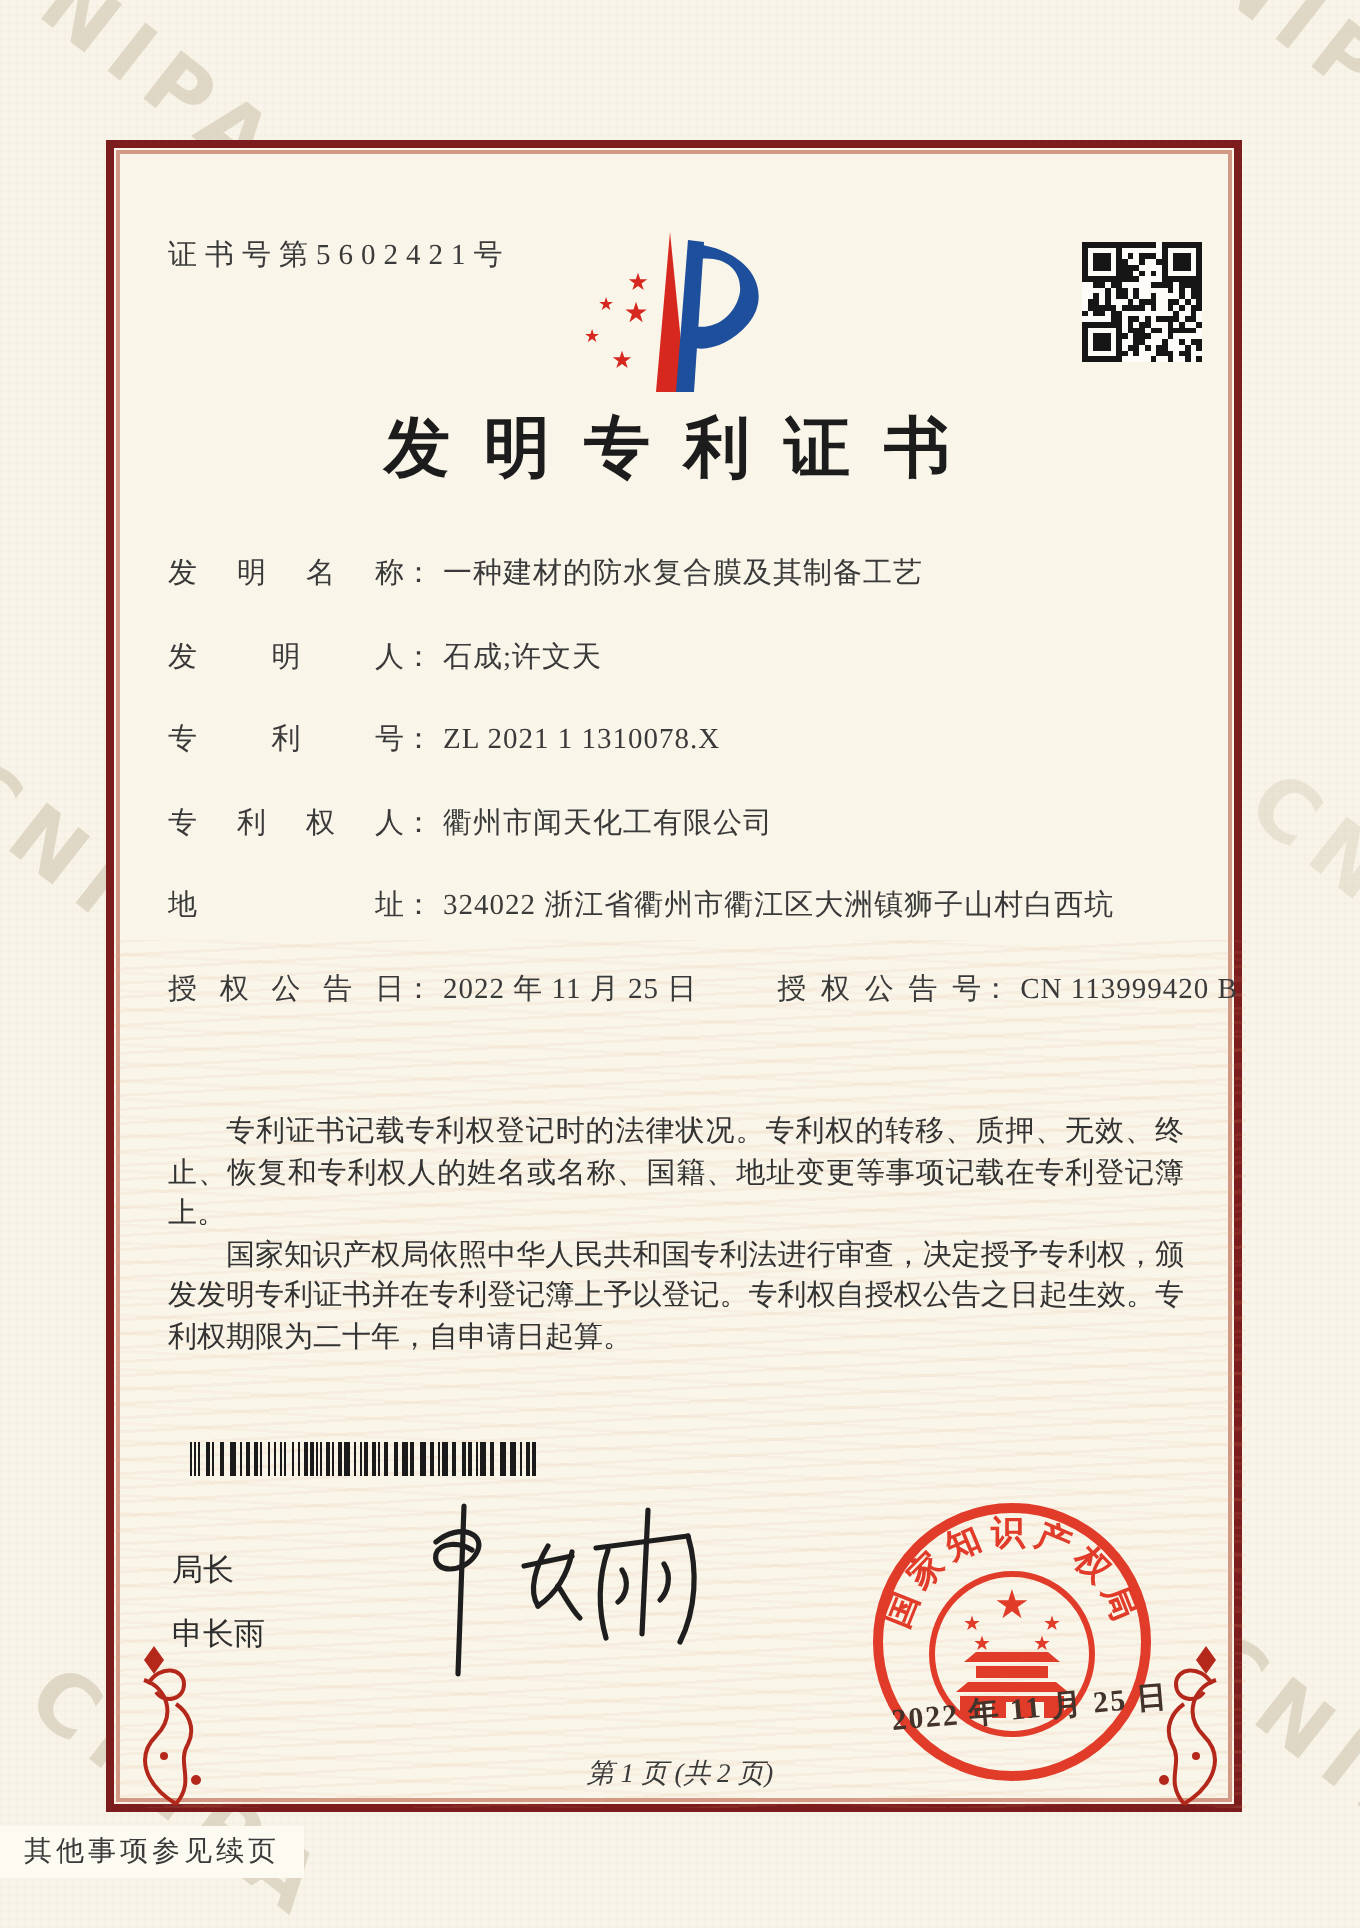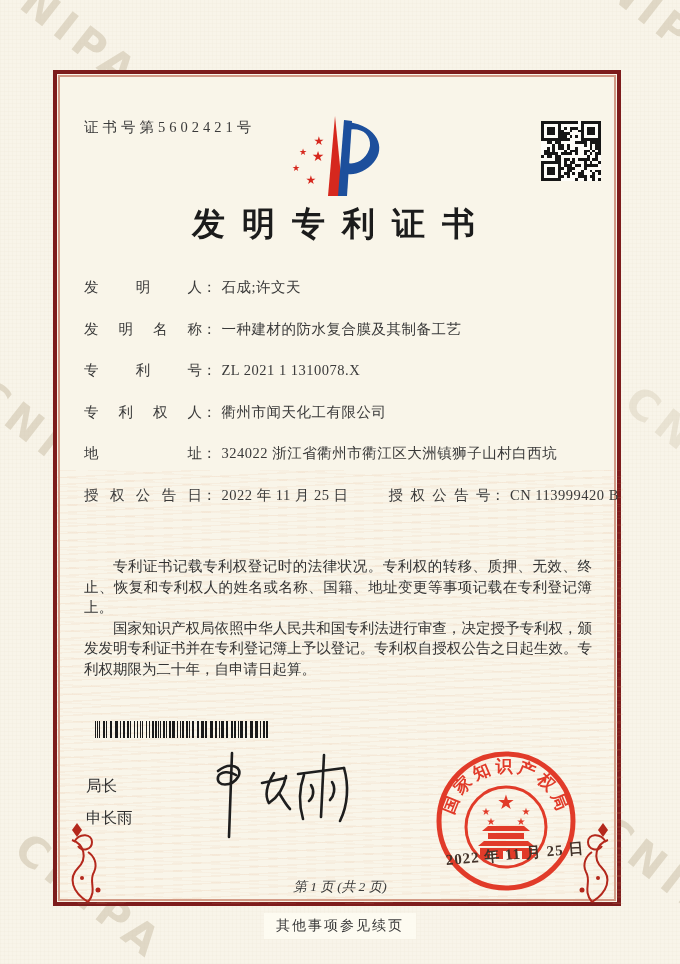--- a/index.html
+++ b/index.html
@@ -58,21 +58,21 @@
   .signer{left:86px;top:770px;font-size:15.5px;line-height:32px;color:#2e2e2e;}
   .sig{left:198px;top:743px;width:162px;height:106px;}
   .seal{left:418px;top:733px;width:176px;height:176px;opacity:.94;}
   .seal-date{
     left:420px;top:845px;width:190px;text-align:center;
     transform:rotate(-5deg);font-size:15px;font-weight:600;
     color:#43332a;letter-spacing:1px;
   }
   .page-num{left:57px;top:878px;width:566px;text-align:center;font-size:13.5px;color:#3a3a3a;font-style:italic;}
   .footer-note{
-    left:0;top:913px;width:680px;text-align:center;
+    left:0;top:913px;width:680px;text-align:left;
   }
   .footer-note span{
     display:inline-block;background:#fdfbf1;padding:4px 12px;
     font-size:14px;color:#3a3a3a;letter-spacing:2px;
   }
   .orn{width:60px;height:84px;}
   .orn-l{left:60px;top:820px;}
   .orn-r{left:560px;top:820px;transform:scaleX(-1);}
 </style>
 </head>
@@ -349,24 +349,24 @@
       <rect x="12" y="20" width="1" height="1" fill="#161616"></rect>
       <rect x="15" y="20" width="1" height="1" fill="#161616"></rect>
       <rect x="18" y="20" width="1" height="1" fill="#161616"></rect>
       <rect x="20" y="20" width="1" height="1" fill="#161616"></rect>
     </svg>
 
   <div class="abs title">发明专利证书</div>
 
   <div class="abs fields">
     <div class="row">
-      <span class="lbl">发明人</span><span class="colon">：</span><span class="val">石成;许文天</span>
+      <span class="lbl">发明名称</span><span class="colon">：</span><span class="val">一种建材的防水复合膜及其制备工艺</span>
     </div>
     <div class="row">
-      <span class="lbl">发明名称</span><span class="colon">：</span><span class="val">一种建材的防水复合膜及其制备工艺</span>
+      <span class="lbl">发明人</span><span class="colon">：</span><span class="val">石成;许文天</span>
     </div>
     <div class="row">
       <span class="lbl">专利号</span><span class="colon">：</span><span class="val">ZL 2021 1 1310078.X</span>
     </div>
     <div class="row">
       <span class="lbl">专利权人</span><span class="colon">：</span><span class="val">衢州市闻天化工有限公司</span>
     </div>
     <div class="row">
       <span class="lbl">地址</span><span class="colon">：</span><span class="val">324022 浙江省衢州市衢江区大洲镇狮子山村白西坑</span>
     </div>

